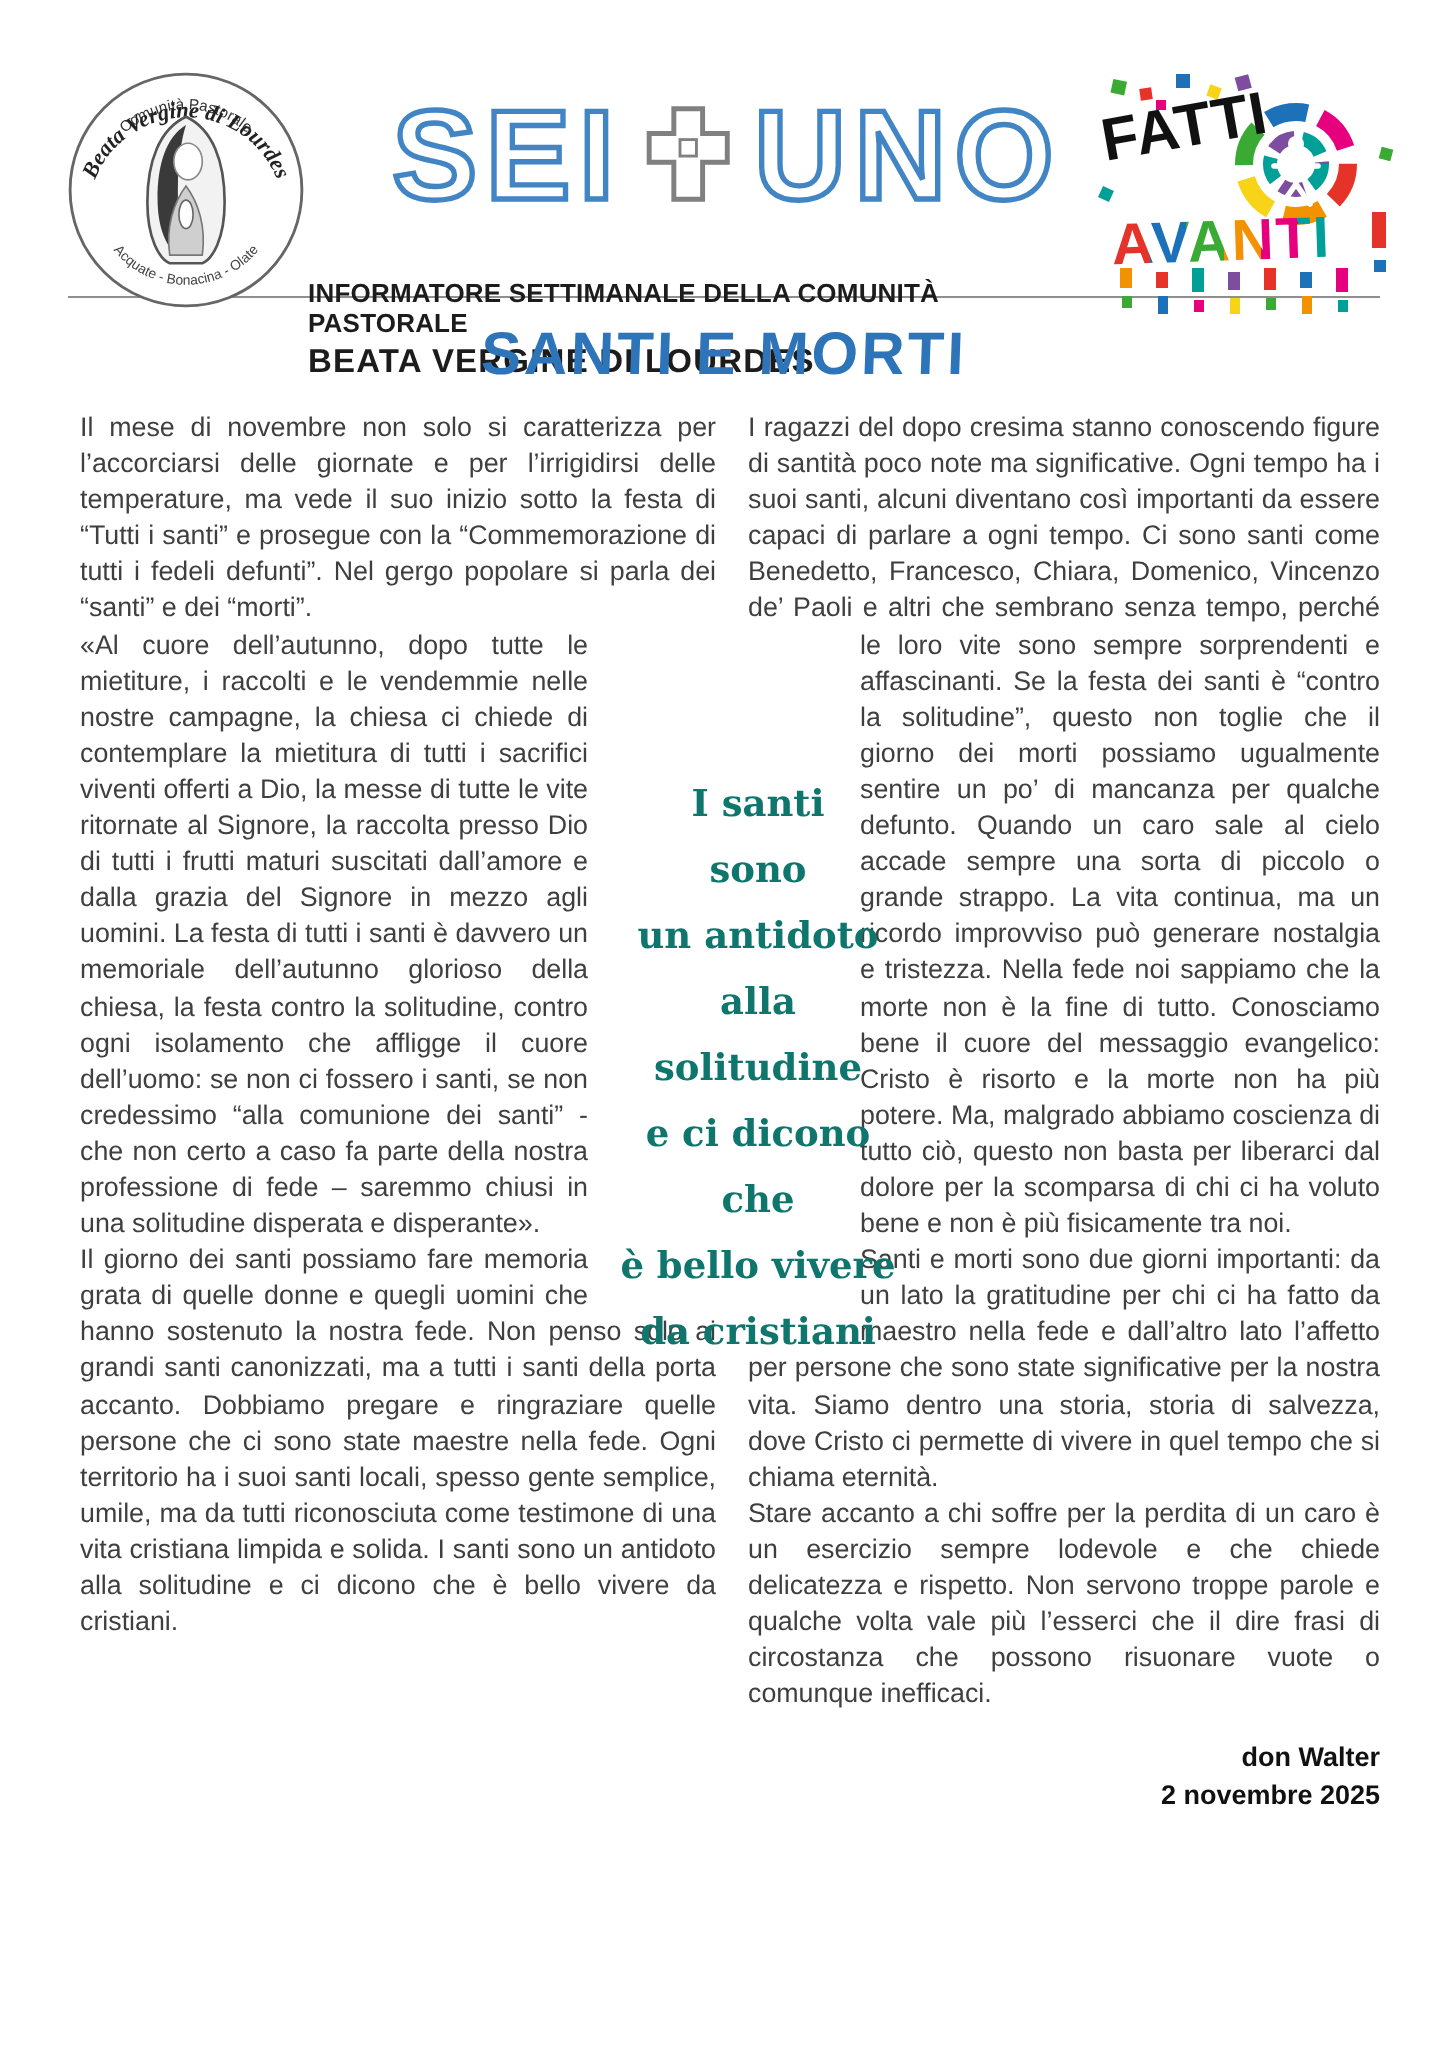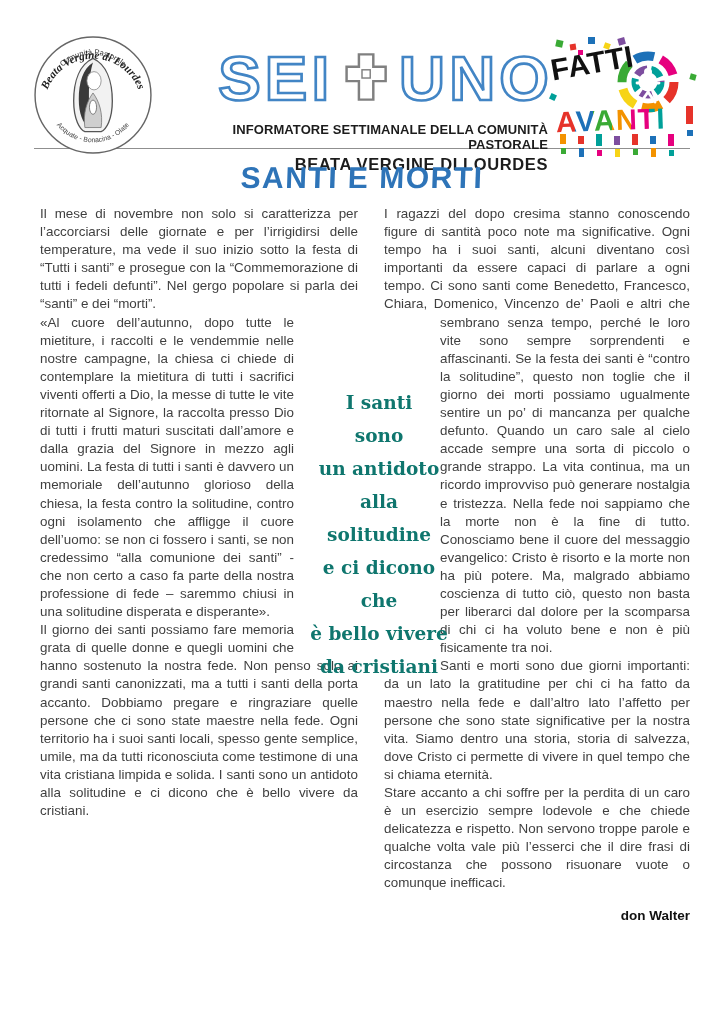--- a/index.html
+++ b/index.html
@@ -5,31 +5,31 @@
   html,body { margin:0; padding:0; background:#e8e8e8; }
   .page {
     position:relative; width:724px; height:1024px; margin:0 auto;
     background:#ffffff; overflow:hidden;
     font-family:"Liberation Sans", sans-serif; color:#3f3f3f;
   }
   
   .header { display:flex; align-items:flex-start; justify-content:space-between;
             padding:34px 26px 0 32px; height:142px; box-sizing:border-box; }
   .seal { width:122px; height:122px; flex:0 0 auto; }
-  .masthead { flex:1; text-align:right; padding-top:6px; }
+  .masthead { flex:1; text-align:left; padding-top:6px; }
   .masthead svg.title-svg { width:372px; height:74px; }
-  .subtitle1 { font-size:13px; font-weight:700; color:#1c1c1c; letter-spacing:.1px; margin-top:4px; }
+  .subtitle1 { font-size:13px; font-weight:700; color:#1c1c1c; letter-spacing:.1px; margin-top:20px; }
   .subtitle2 { font-size:16.5px; font-weight:700; color:#1c1c1c; letter-spacing:.6px; margin-top:3px; }
   .fatti-logo { width:150px; height:130px; flex:0 0 auto; }
   
   .rule { border:none; border-top:1.6px solid #8f8f8f; margin:6px 34px 0 34px; }
   .article-title { text-align:center; margin-top:12px; font-size:30px; font-weight:800;
                    color:#2e74b8; letter-spacing:1.5px; transform:skewX(-2deg); }
   
-  .columns { display:flex; gap:26px; margin:10px 34px 0 40px; }
+  .columns { display:flex; gap:16px; margin:10px 34px 0 40px; }
   .col-left  { width:318px; flex:0 0 auto; }
   .col-right { flex:1; }
   p.just { text-align:justify; font-size:13.4px; line-height:18.1px; margin:0; }
   .cutout-r { float:right; width:64px; height:342px; }
   .cutout-l { float:left;  width:56px; height:348px; }
   
   .pull-quote {
     position:absolute; left:299px; top:386px; width:160px;
     text-align:center; white-space:pre-line;
     font-family:"DejaVu Serif", serif; font-weight:bold;
@@ -159,20 +159,21 @@
       <p class="just">Il giorno dei santi possiamo fare memoria grata di quelle donne e quegli uomini che hanno sostenuto la nostra fede. Non penso solo ai grandi santi canonizzati, ma a tutti i santi della porta accanto. Dobbiamo pregare e ringraziare quelle persone che ci sono state maestre nella fede. Ogni territorio ha i suoi santi locali, spesso gente semplice, umile, ma da tutti riconosciuta come testimone di una vita cristiana limpida e solida. I santi sono un antidoto alla solitudine e ci dicono che è bello vivere da cristiani.</p>
     </div>
     <div class="col-right">
       <p class="just"><span>I ragazzi del dopo cresima stanno conoscendo figure di santità poco note ma significative. Ogni tempo ha i suoi santi, alcuni diventano così importanti da essere capaci di parlare a ogni tempo. Ci sono santi come Benedetto, Francesco, Chiara, Domenico, Vincenzo de’ Paoli e altri che sembrano senza tempo, perché le loro</span>
         <span class="cutout-l"></span>
         <span>vite sono sempre sorprendenti e affascinanti. Se la festa dei santi è “contro la solitudine”, questo non toglie che il giorno dei morti possiamo ugualmente sentire un po’ di mancanza per qualche defunto. Quando un caro sale al cielo accade sempre una sorta di piccolo o grande strappo. La vita continua, ma un ricordo improvviso può generare nostalgia e tristezza. Nella fede noi sappiamo che la morte non è la fine di tutto. Conosciamo bene il cuore del messaggio evangelico: Cristo è risorto e la morte non ha più potere. Ma, malgrado abbiamo coscienza di tutto ciò, questo non basta per liberarci dal dolore per la scomparsa di chi ci ha voluto bene e non è più fisicamente tra noi.</span></p>
       <p class="just">Santi e morti sono due giorni importanti: da un lato la gratitudine per chi ci ha fatto da maestro nella fede e dall’altro lato l’affetto per persone che sono state significative per la nostra vita. Siamo dentro una storia, storia di salvezza, dove Cristo ci permette di vivere in quel tempo che si chiama eternità.</p>
       <p class="just">Stare accanto a chi soffre per la perdita di un caro è un esercizio sempre lodevole e che chiede delicatezza e rispetto. Non servono troppe parole e qualche volta vale più l’esserci che il dire frasi di circostanza che possono risuonare vuote o comunque inefficaci.</p>
       <div class="signature">
         <div>don Walter</div>
+        <div>2 novembre 2025</div>
       </div>
     </div>
   </div>
 
   <div class="pull-quote">I santi
 sono
 un antidoto
 alla
 solitudine
 e ci dicono

